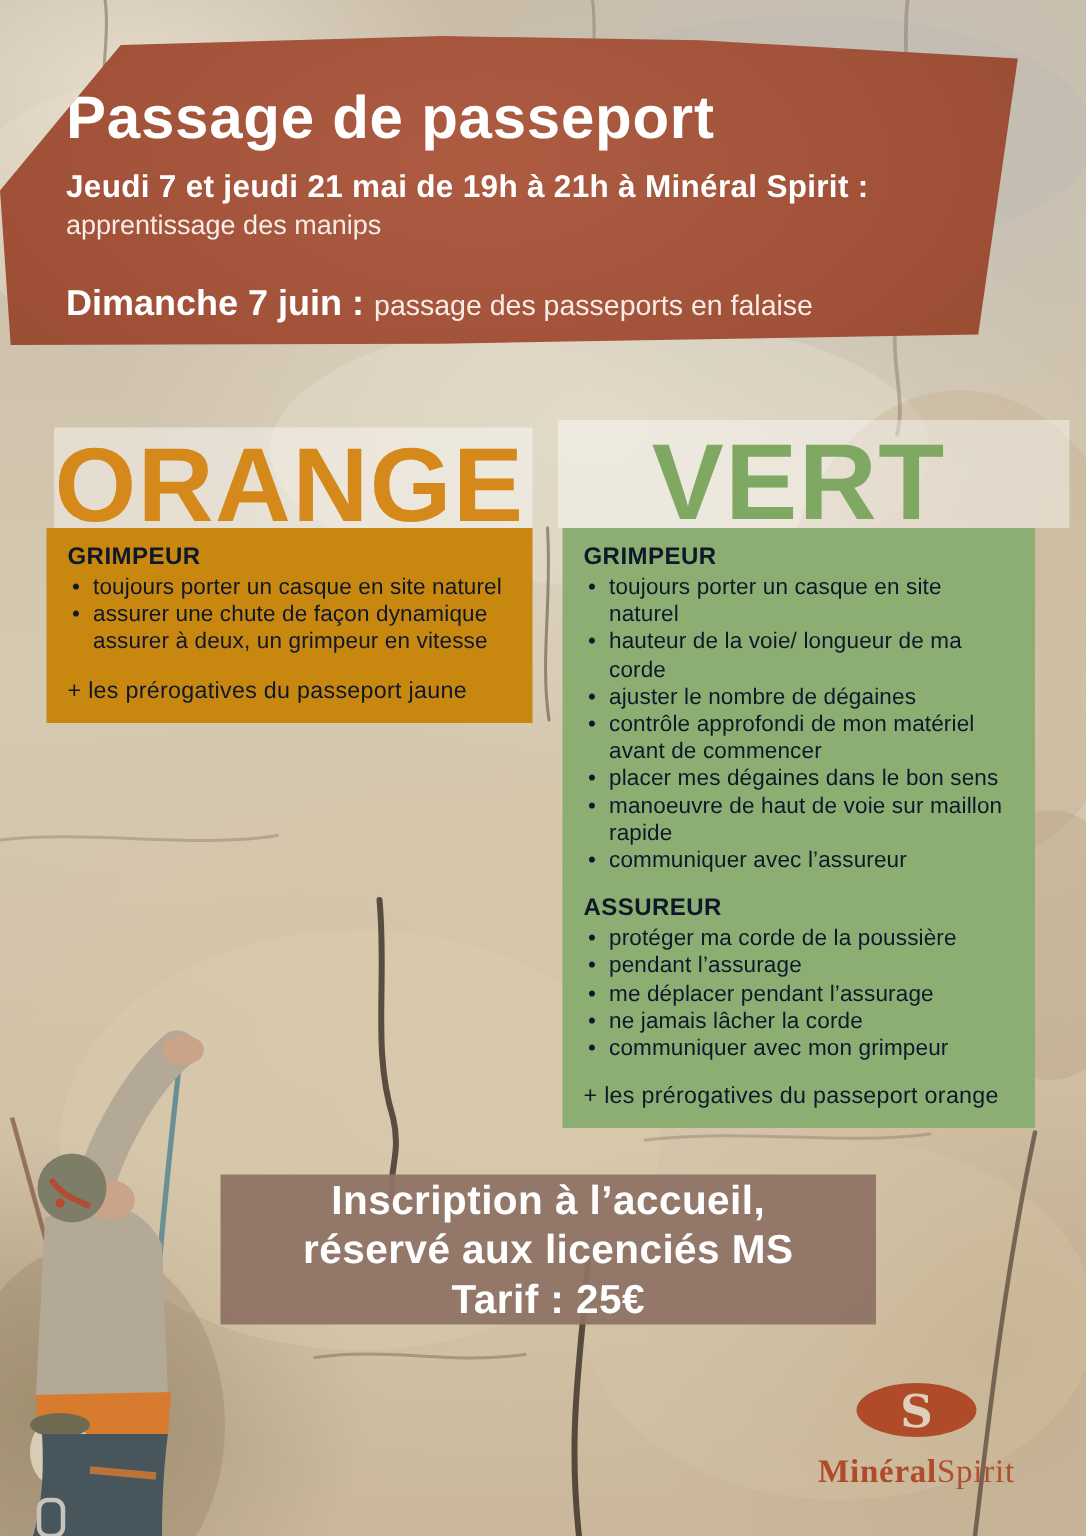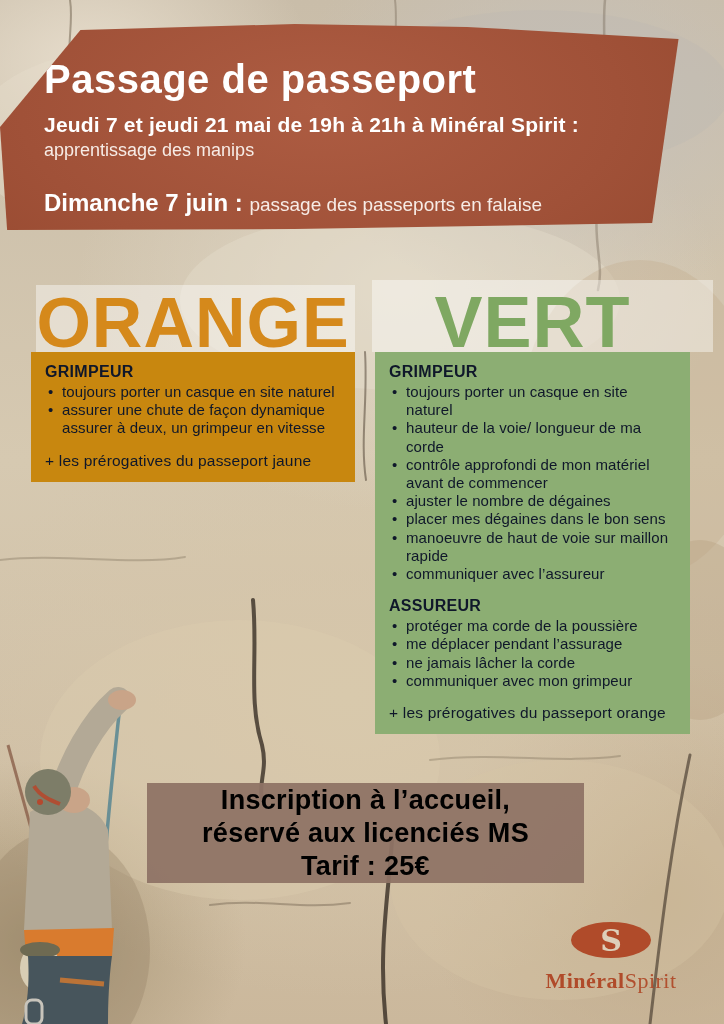--- a/index.html
+++ b/index.html
@@ -49,21 +49,21 @@
     position:relative;padding-left:17px;font-size:15px;line-height:18.2px;
     white-space:pre-line;letter-spacing:.1px;
   }
   ul.bullets li::before{content:"•";position:absolute;left:3px;top:0;}
   .plus-note{margin:14px 0 0 0;font-size:15.5px;font-weight:normal;letter-spacing:.2px;}
   
   .inscription{
     position:absolute;left:147px;top:783px;width:437px;height:100px;z-index:5;
     background:rgba(142,115,101,.94);
     display:flex;flex-direction:column;justify-content:center;align-items:center;
-    color:#000000;font-size:27px;font-weight:bold;line-height:33px;letter-spacing:.3px;text-align:center;
+    color:#ffffff;font-size:27px;font-weight:bold;line-height:33px;letter-spacing:.3px;text-align:center;
   }
   
   .logo{position:absolute;right:18px;bottom:18px;width:190px;height:86px;z-index:5;text-align:center;}
   .logo-mark{display:block;margin:0 auto;}
   .logo-text{font-size:22px;letter-spacing:.5px;color:#b04b2a;margin-top:8px;white-space:nowrap;font-family:Liberation Serif, serif;}
   .logo-text .bold{font-weight:bold;}
   .logo-text .light{font-weight:normal;opacity:.95;}
 </style>
 </head>
 <body>
@@ -129,31 +129,32 @@
 assurer à deux, un grimpeur en vitesse</li>
       </ul>
     <p class="plus-note">+ les prérogatives du passeport jaune</p>
   </div>
 
   <div class="pass-box box-green">
     <p class="sect-label">GRIMPEUR</p>
     <ul class="bullets">
         <li>toujours porter un casque en site naturel</li>
         <li>hauteur de la voie/ longueur de ma corde</li>
+        <li>ajuster le nombre de dégaines</li>
         <li>contrôle approfondi de mon matériel
 avant de commencer</li>
-        <li>ajuster le nombre de dégaines</li>
         <li>placer mes dégaines dans le bon sens</li>
         <li>manoeuvre de haut de voie sur maillon
 rapide</li>
         <li>communiquer avec l’assureur</li>
       </ul>
     <p class="sect-label later">ASSUREUR</p>
     <ul class="bullets">
         <li>protéger ma corde de la poussière</li>
+        <li>pendant l’assurage</li>
         <li>me déplacer pendant l’assurage</li>
         <li>ne jamais lâcher la corde</li>
         <li>communiquer avec mon grimpeur</li>
       </ul>
     <p class="plus-note">+ les prérogatives du passeport orange</p>
   </div>
 
   <div class="header-band">
     <div class="header-inner">
       <h1 class="header-title">Passage de passeport</h1>

